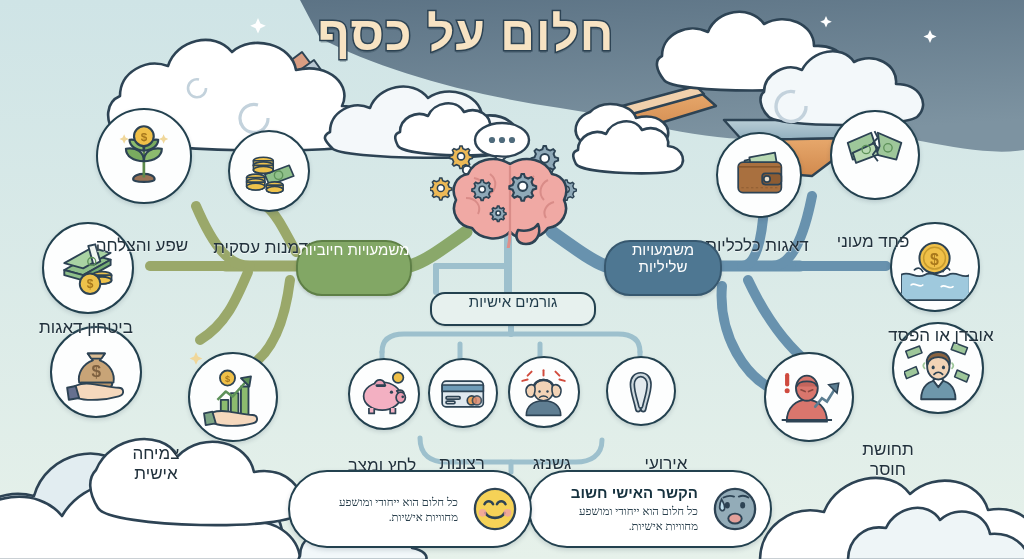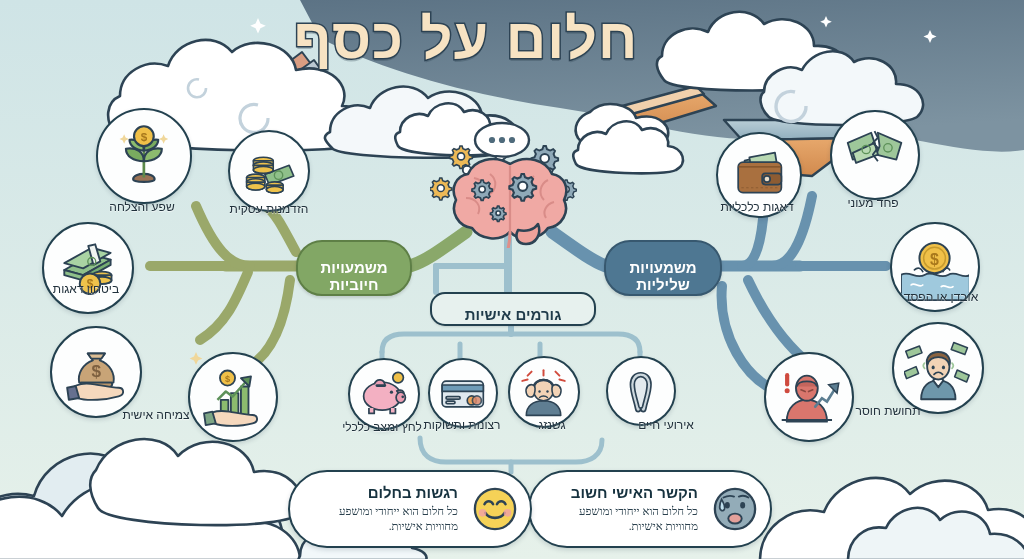--- a/index.html
+++ b/index.html
@@ -13,32 +13,32 @@
       radial-gradient(120% 80% at 50% 58%, #eef4ea 0%, #e3efe9 34%, #d4e9e8 62%, #cfe7e7 100%);
   }
   .abs{position:absolute;}
   svg{display:block;}
   #bg{position:absolute;left:0;top:0;width:1024px;height:559px;}
   #fg{position:absolute;left:0;top:0;width:1024px;height:559px;}
 
   
   #title{
     position:absolute;left:0;top:6px;width:932px;text-align:center;
-    font-size:56px;font-weight:bold;letter-spacing:1px;
+    font-size:48px;font-weight:bold;letter-spacing:1px;
     color:#f7e3c3;direction:rtl;
     -webkit-text-stroke:3px #2d4354;
     paint-order:stroke fill;
     text-shadow:0 3px 0 rgba(40,60,75,.28);
     z-index:40;pointer-events:none;
   }
 
   
   .node{
-    position:absolute;display:flex;align-items:flex-end;justify-content:center;
-    text-align:center;direction:rtl;font-weight:bold;color:#ffffff;
+    position:absolute;display:flex;align-items:flex-start;justify-content:center;
+    text-align:center;direction:rtl;font-weight:normal;color:#ffffff;
     line-height:1.12;z-index:26;
   }
   #node-pos{
     left:296px;top:240px;width:112px;height:52px;border-radius:26px;
     background:#82a765;border:2px solid #5e7f46;font-size:15px;
     box-shadow:0 2px 3px rgba(0,0,0,.13);
   }
   #node-neg{
     left:604px;top:240px;width:114px;height:52px;border-radius:26px;
     background:#4e7792;border:2px solid #37586f;font-size:15px;
@@ -52,22 +52,23 @@
 
   
   .ic{
     position:absolute;border-radius:50%;background:#fdfefe;
     border:2px solid #23414f;display:flex;align-items:center;justify-content:center;
     box-shadow:0 2px 4px rgba(40,60,75,.17);z-index:24;overflow:hidden;
   }
   .ic svg{width:78%;height:78%;}
   .cap{
     position:absolute;direction:rtl;text-align:center;color:#21313c;
-    font-size:12px;line-height:1.18;font-weight:400;z-index:25;
+    font-size:17px;line-height:1.18;font-weight:400;z-index:25;
     text-shadow:0 1px 1px rgba(255,255,255,.75);
+    margin-top:36px;
   }
 
   
   .card{
     position:absolute;height:78px;border-radius:39px;
     background:#ffffff;border:2px solid #23414f;
     display:flex;align-items:center;direction:rtl;
     padding:0 12px 0 16px;box-sizing:border-box;z-index:30;
     box-shadow:0 2px 5px rgba(40,60,75,.18);
   }
@@ -659,18 +660,17 @@
       <circle cx="24" cy="24" r="21" fill="#f5d257" stroke="#2d4354" stroke-width="2.4"></circle>
       <g fill="#2d4354">
         <path d="M13,19 C15,15 20,15 22,19" fill="none" stroke="#2d4354" stroke-width="2.6" stroke-linecap="round"></path>
         <path d="M26,19 C28,15 33,15 35,19" fill="none" stroke="#2d4354" stroke-width="2.6" stroke-linecap="round"></path>
       </g>
       <path d="M14,28 C18,35 30,35 34,28" fill="none" stroke="#2d4354" stroke-width="2.8" stroke-linecap="round"></path>
       <circle cx="11" cy="28" r="4" fill="#f0a0a6" opacity=".8"></circle>
       <circle cx="37" cy="28" r="4" fill="#f0a0a6" opacity=".8"></circle>
     </svg>
     <div class="txt">
-      <div class="ttl">רגשות בחלום</div>
       <div class="sub">כל חלום הוא ייחודי ומושפע מחוויות אישיות.</div>
     </div>
   </div>
 
 </div>
 
 </body></html>

